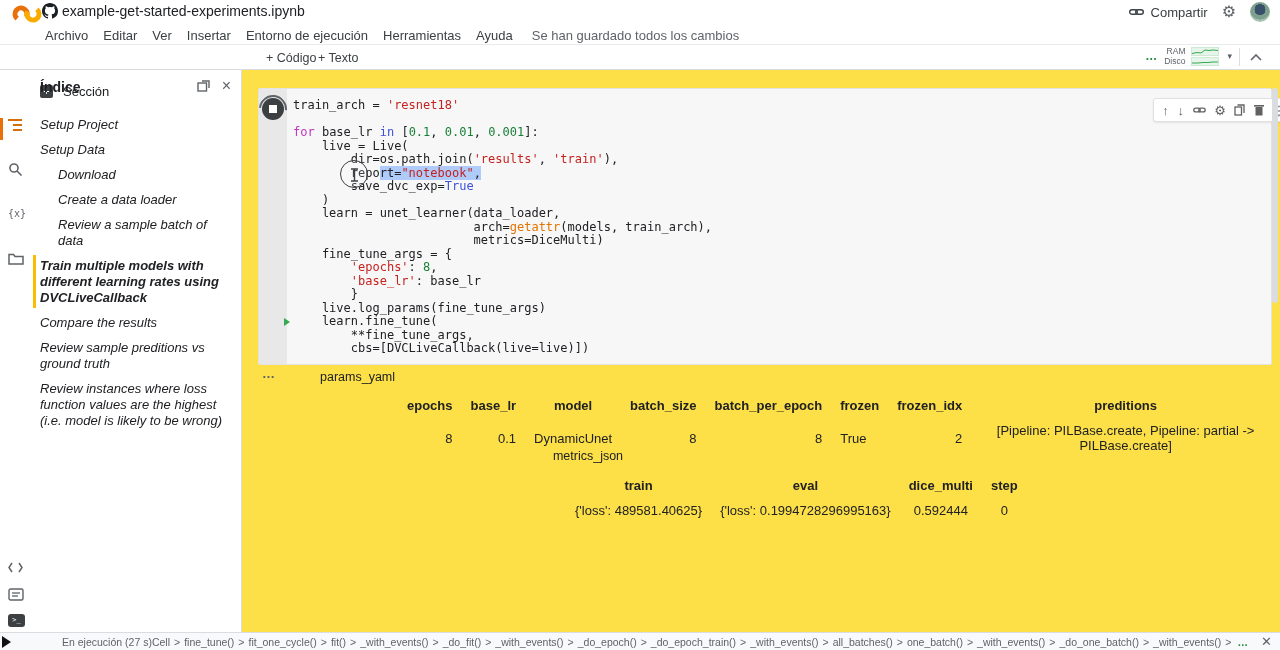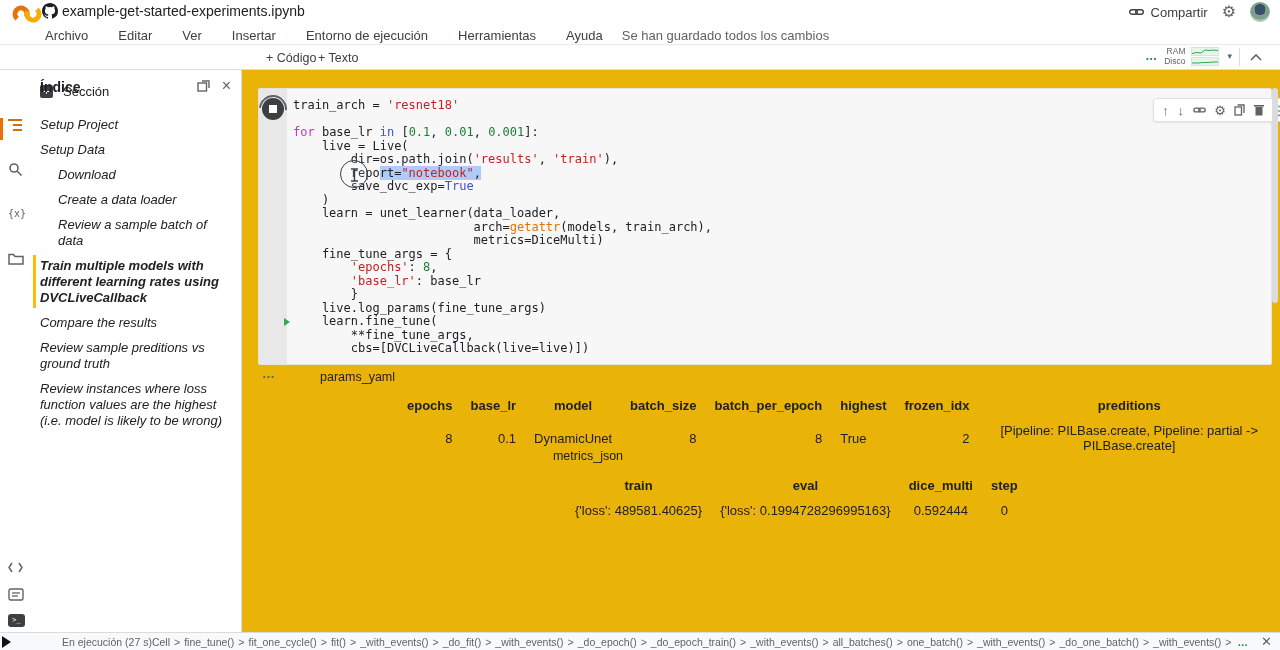--- a/index.html
+++ b/index.html
@@ -55,21 +55,21 @@
   .toc{position:absolute;left:0;top:42px;right:4px;}
   .toc-item{font-size:13px;color:var(--ink);padding:4.5px 6px 4.5px 8px;cursor:pointer;line-height:16px;position:relative;font-style:italic;}
   .toc-item.ind{padding-left:26px;}
   .toc-item.bold{font-weight:bold;}
   .toc-item.active::before{content:"";position:absolute;left:1px;top:2px;bottom:2px;width:3px;background:#FBBC04;}
   .section-row{margin-top:14px;display:flex;align-items:center;gap:10px;padding-left:8px;cursor:pointer;}
   .add-section{width:13px;height:13px;background:#3C4043;border-radius:2px;color:#fff;font-size:11px;line-height:12px;text-align:center;}
   .section-label{font-size:13px;}
 
   
-  .content{position:absolute;left:242px;top:70px;width:1038px;height:562px;background:#eab308;overflow:hidden;}
+  .content{position:absolute;left:242px;top:70px;width:1038px;height:562px;background:#fde047;overflow:hidden;}
 
   .cell{position:absolute;left:16px;top:18px;width:1014px;height:277px;background:#F7F7F7;border:1px solid #E3E3E3;border-radius:2px;}
   .gutter{position:absolute;left:0;top:0;width:28px;height:100%;background:#E8E8E8;}
   .runbtn{position:absolute;left:3px;top:9px;width:22px;height:22px;border-radius:50%;background:#3C4043;border:none;cursor:pointer;}
   .runbtn::after{content:"";position:absolute;left:7px;top:7px;width:8px;height:8px;background:#fff;}
   .spin-arc{position:absolute;left:-3px;top:-3px;width:28px;height:28px;border-radius:50%;border:2px solid transparent;border-top-color:#5F6368;border-right-color:#5F6368;transform:rotate(-40deg);}
   .code{position:absolute;left:34px;top:10px;right:4px;font-family:"DejaVu Sans Mono","Liberation Mono",monospace;font-size:12px;line-height:13.5px;white-space:pre;}
   .cl{position:relative;height:13.5px;}
   .tp{color:var(--ink);} .ts{color:var(--string-red);} .tn{color:var(--number-green);}
   .tk{color:var(--keyword-magenta);} .tb{color:var(--keyword-blue);} .to{color:var(--builtin-orange);}
@@ -132,21 +132,21 @@
               <rect x="6.7" y="3.7" width="7.6" height="4.6" rx="2.3" fill="none" stroke="#3C4043" stroke-width="1.4"></rect>
             </svg>
         </span>
         <span>Compartir</span>
       </button>
       <span class="gear">⚙</span>
       <div class="avatar"></div>
     </div>
   </div>
   <nav class="menu-row">
-    <span id="menus" style="display:flex;gap:26px;">
+    <span id="menus" style="display:flex;gap:11px;">
         <span class="menu-item">Archivo</span>
         <span class="menu-item">Editar</span>
         <span class="menu-item">Ver</span>
         <span class="menu-item">Insertar</span>
         <span class="menu-item">Entorno de ejecución</span>
         <span class="menu-item">Herramientas</span>
         <span class="menu-item">Ayuda</span>
       </span>
     <span class="save-status">Se han guardado todos los cambios</span>
   </nav>
@@ -300,21 +300,21 @@
     <button class="out-options">…</button>
     <div class="params-label">params_yaml</div>
     <table class="rtable" id="params-table">
         <thead>
           <tr>
             <th style="text-align: right;">epochs</th>
             <th style="text-align: right;">base_lr</th>
             <th style="text-align: center;">model</th>
             <th style="text-align: right;">batch_size</th>
             <th style="text-align: right;">batch_per_epoch</th>
-            <th style="text-align: left;">highest</th>
+            <th style="text-align: left;">frozen</th>
             <th style="text-align: right;">frozen_idx</th>
             <th style="text-align: center;">preditions</th>
           </tr>
         </thead>
         <tbody>
           <tr>
             <td style="text-align: right;">8</td>
             <td style="text-align: right;">0.1</td>
             <td style="text-align: center;">DynamicUnet</td>
             <td style="text-align: right;">8</td>

